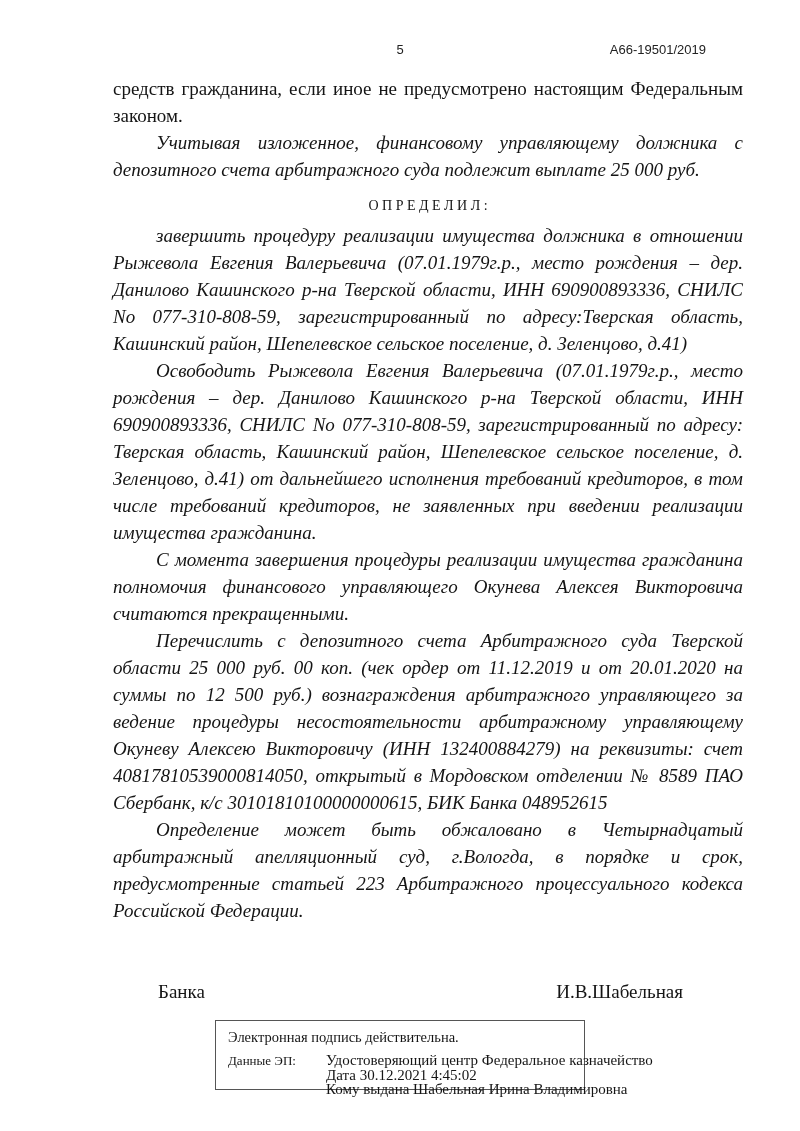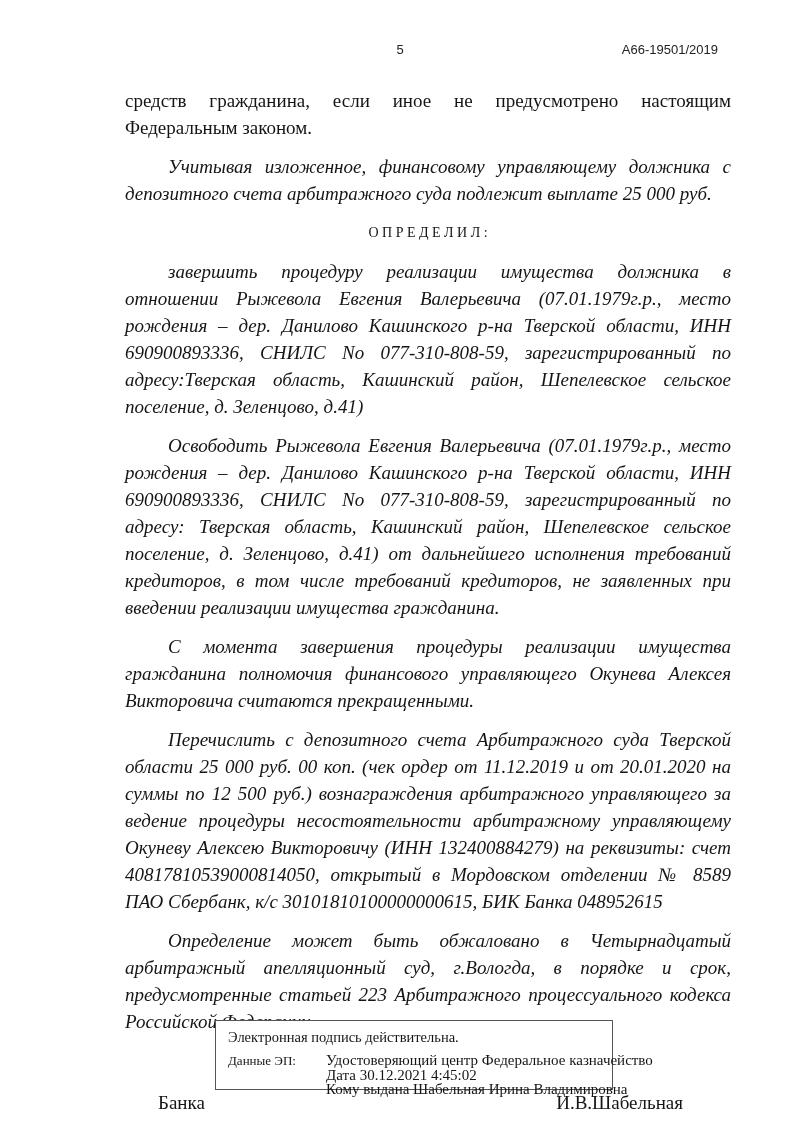--- a/index.html
+++ b/index.html
@@ -28,34 +28,34 @@
     color: #222;
   }
   .page-number {
     position: absolute;
     left: 0;
     right: 0;
     text-align: center;
   }
   .case-number {
     position: absolute;
-    right: 82px;
+    right: 94px;
     text-align: right;
   }
   
   .doc-body {
     position: absolute;
     top: 75px;
     left: 113px;
     width: 630px;
     font-size: 19px;
     line-height: 27px;
     text-align: justify;
   }
-  .para { margin: 12px; }
+  .para { margin: 0; }
   .para.indent { text-indent: 43px; font-style: italic; }
   .heading {
     margin: 9px 0 3px 0;
     text-align: center;
     text-indent: 0;
     font-size: 14px;
   }
   
   .sign-row {
     display: flex;
@@ -63,21 +63,21 @@
     margin-top: 54px;
     padding-left: 45px;
     padding-right: 60px;
     text-align: left;
   }
   
   .stamp {
     position: absolute;
     left: 215px;
     top: 1020px;
-    width: 398px;
+    width: 370px;
     height: 70px;
     border: 1px solid #555;
     background: #ffffff;
     box-sizing: border-box;
     padding: 8px 10px 6px 12px;
     font-family: "Liberation Serif", serif;
   }
   .stamp-line1 {
     font-size: 14.5px;
     line-height: 17px;

